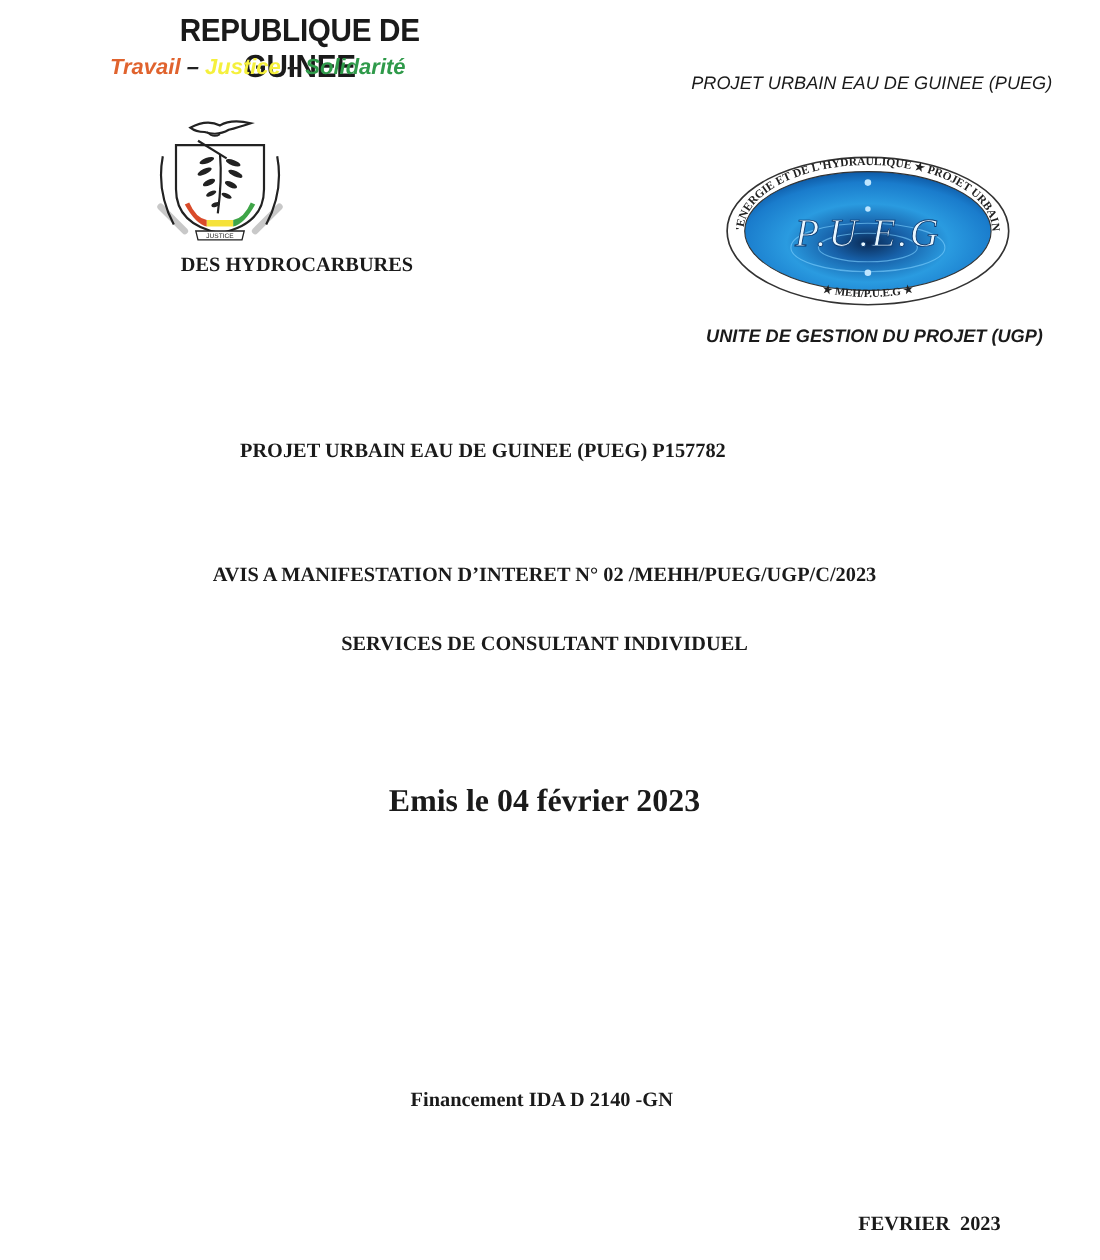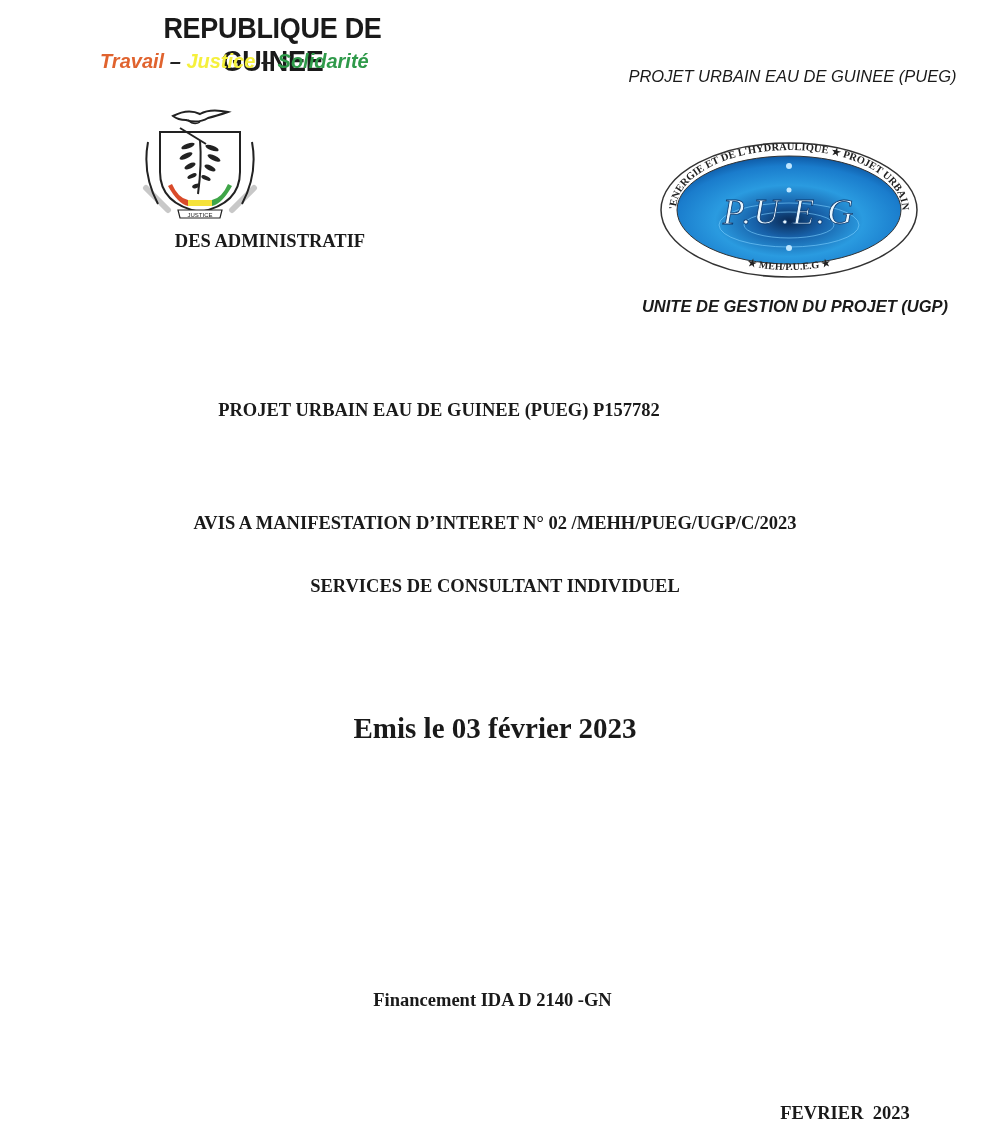--- a/index.html
+++ b/index.html
@@ -72,21 +72,21 @@
 
     <path d="M10 38 Q4 70 20 100 M114 38 Q120 70 104 100" fill="none" stroke="#222" stroke-width="2"></path>
     <path d="M8 84 L30 106 M116 84 L94 106" fill="none" stroke="#222" stroke-width="6" stroke-linecap="round" opacity="0.25"></path>
 
     <path d="M40 106 L84 106 L82 114 L42 114 Z" fill="#fff" stroke="#222" stroke-width="1.2"></path>
     <text x="62" y="112.5" font-family="Liberation Sans, sans-serif" font-size="6" text-anchor="middle" fill="#222">JUSTICE</text>
   </svg>
 </div>
 
 <div id="ministry" class="abs serif">
-  <div>DES ADMINISTRATIF</div>
+  <div>DES HYDROCARBURES</div>
 </div>
 
 <div id="proj-header" class="abs sans">
   <div>PROJET URBAIN EAU DE GUINEE (PUEG)</div>
 </div>
 
 <div id="pueg-logo" class="abs">
   <svg width="262" height="140" viewBox="0 0 262 140">
     <defs>
       <radialGradient id="water" cx="50%" cy="60%" r="60%">
@@ -114,20 +114,20 @@
       <textPath href="#ringBot" startOffset="50%" text-anchor="middle">★ MEH/P.U.E.G ★</textPath>
     </text>
   </svg>
 </div>
 
 <div id="ugp" class="abs sans">UNITE DE GESTION DU PROJET (UGP)</div>
 
 <div id="proj-main" class="abs serif center-line">PROJET URBAIN EAU DE GUINEE (PUEG) P157782</div>
 <div id="avis" class="abs serif center-line">AVIS A MANIFESTATION D’INTERET N° 02 /MEHH/PUEG/UGP/C/2023</div>
 <div id="services" class="abs serif center-line">SERVICES DE CONSULTANT INDIVIDUEL</div>
-<div id="emis" class="abs serif center-line">Emis le 03 février 2023</div>
+<div id="emis" class="abs serif center-line">Emis le 04 février 2023</div>
 
 <div id="recruit" class="abs serif">
 </div>
 
 <div id="financing" class="abs serif center-line">Financement IDA D 2140 -GN</div>
 
 <div id="date-footer" class="abs serif"><span style="white-space:pre">FEVRIER  2023</span></div>
 
 </body></html>

